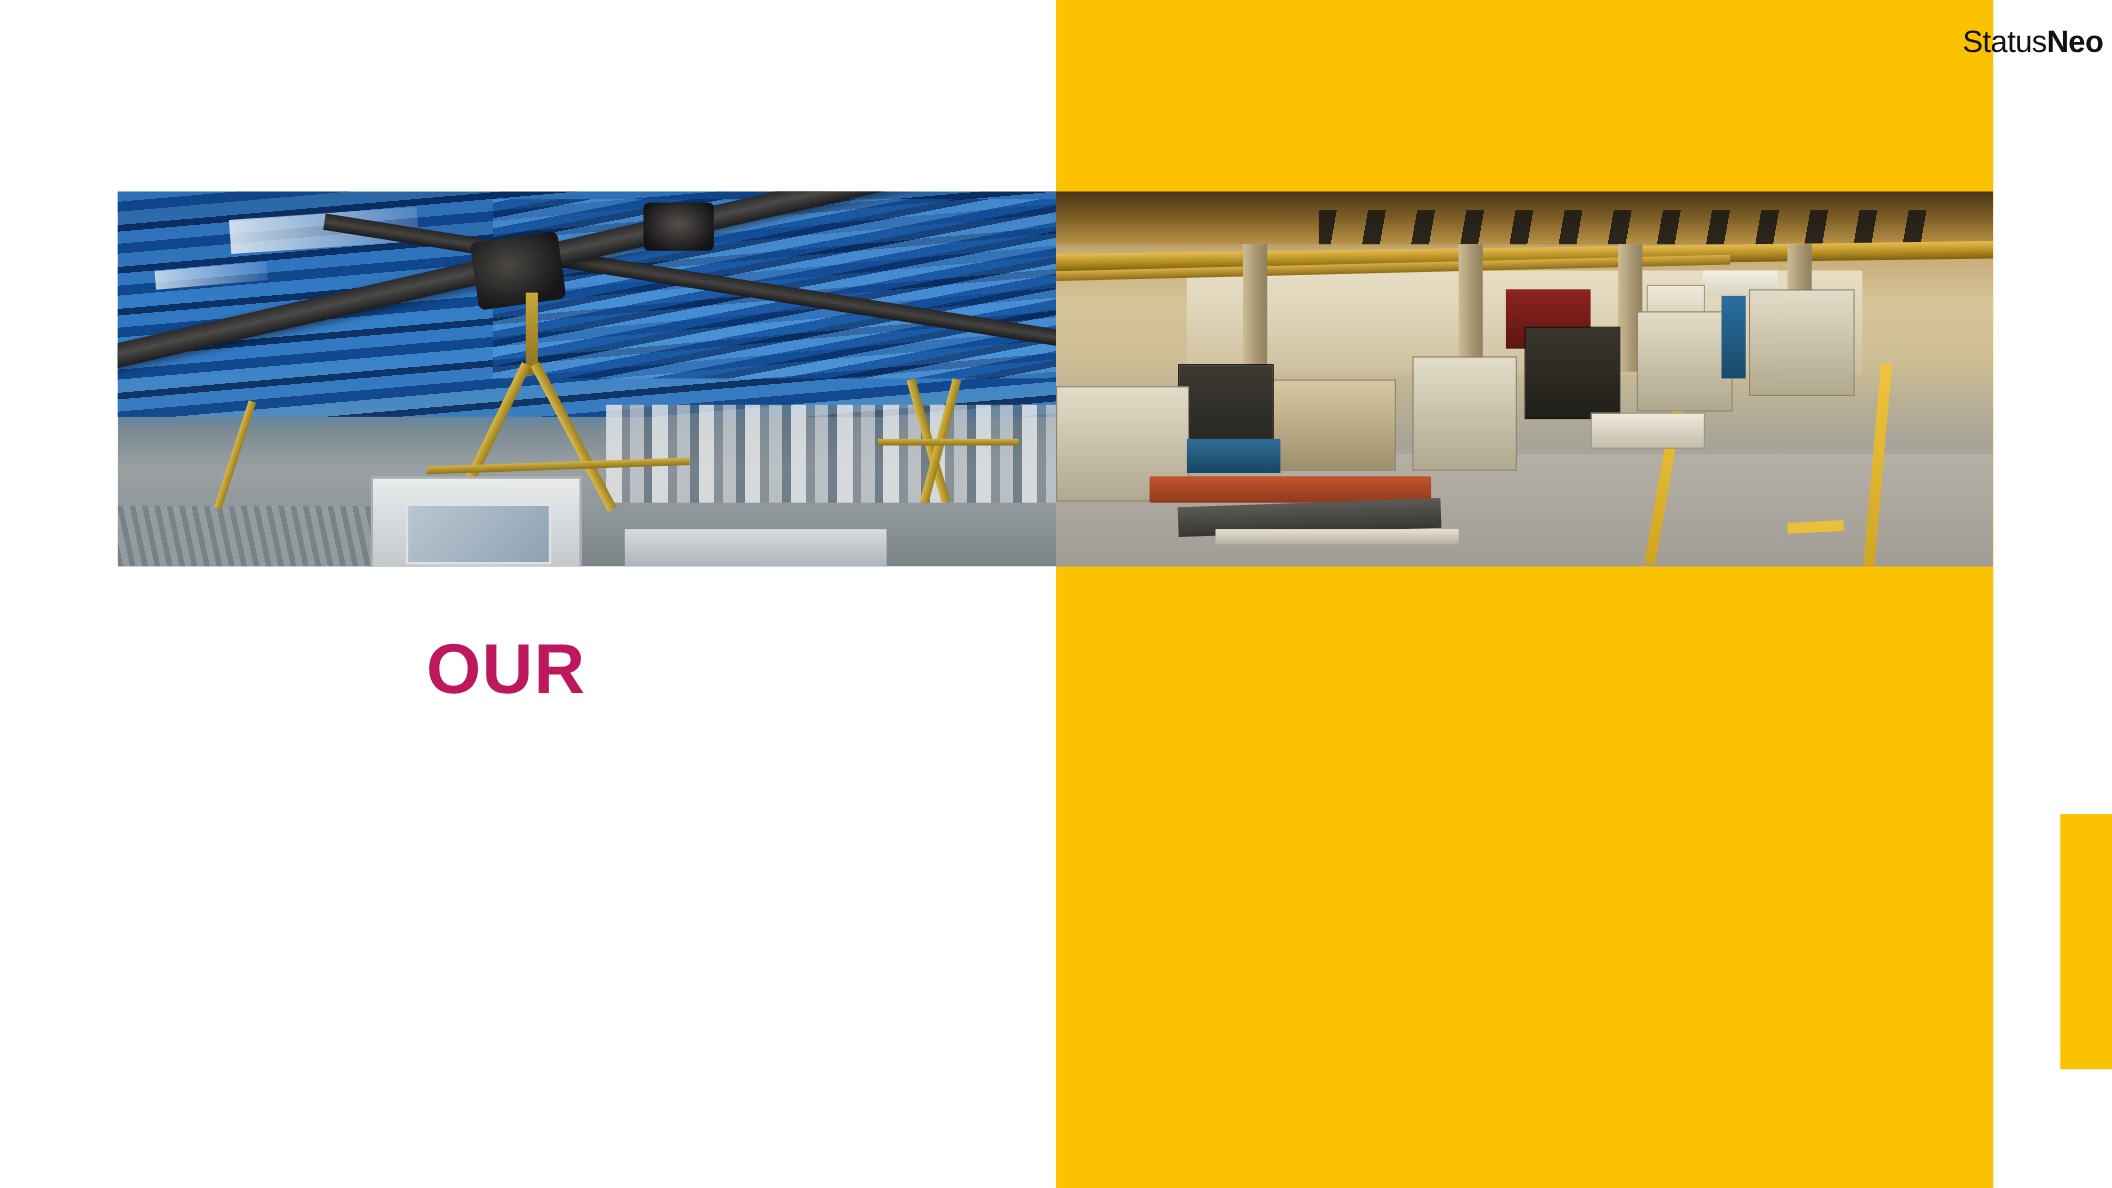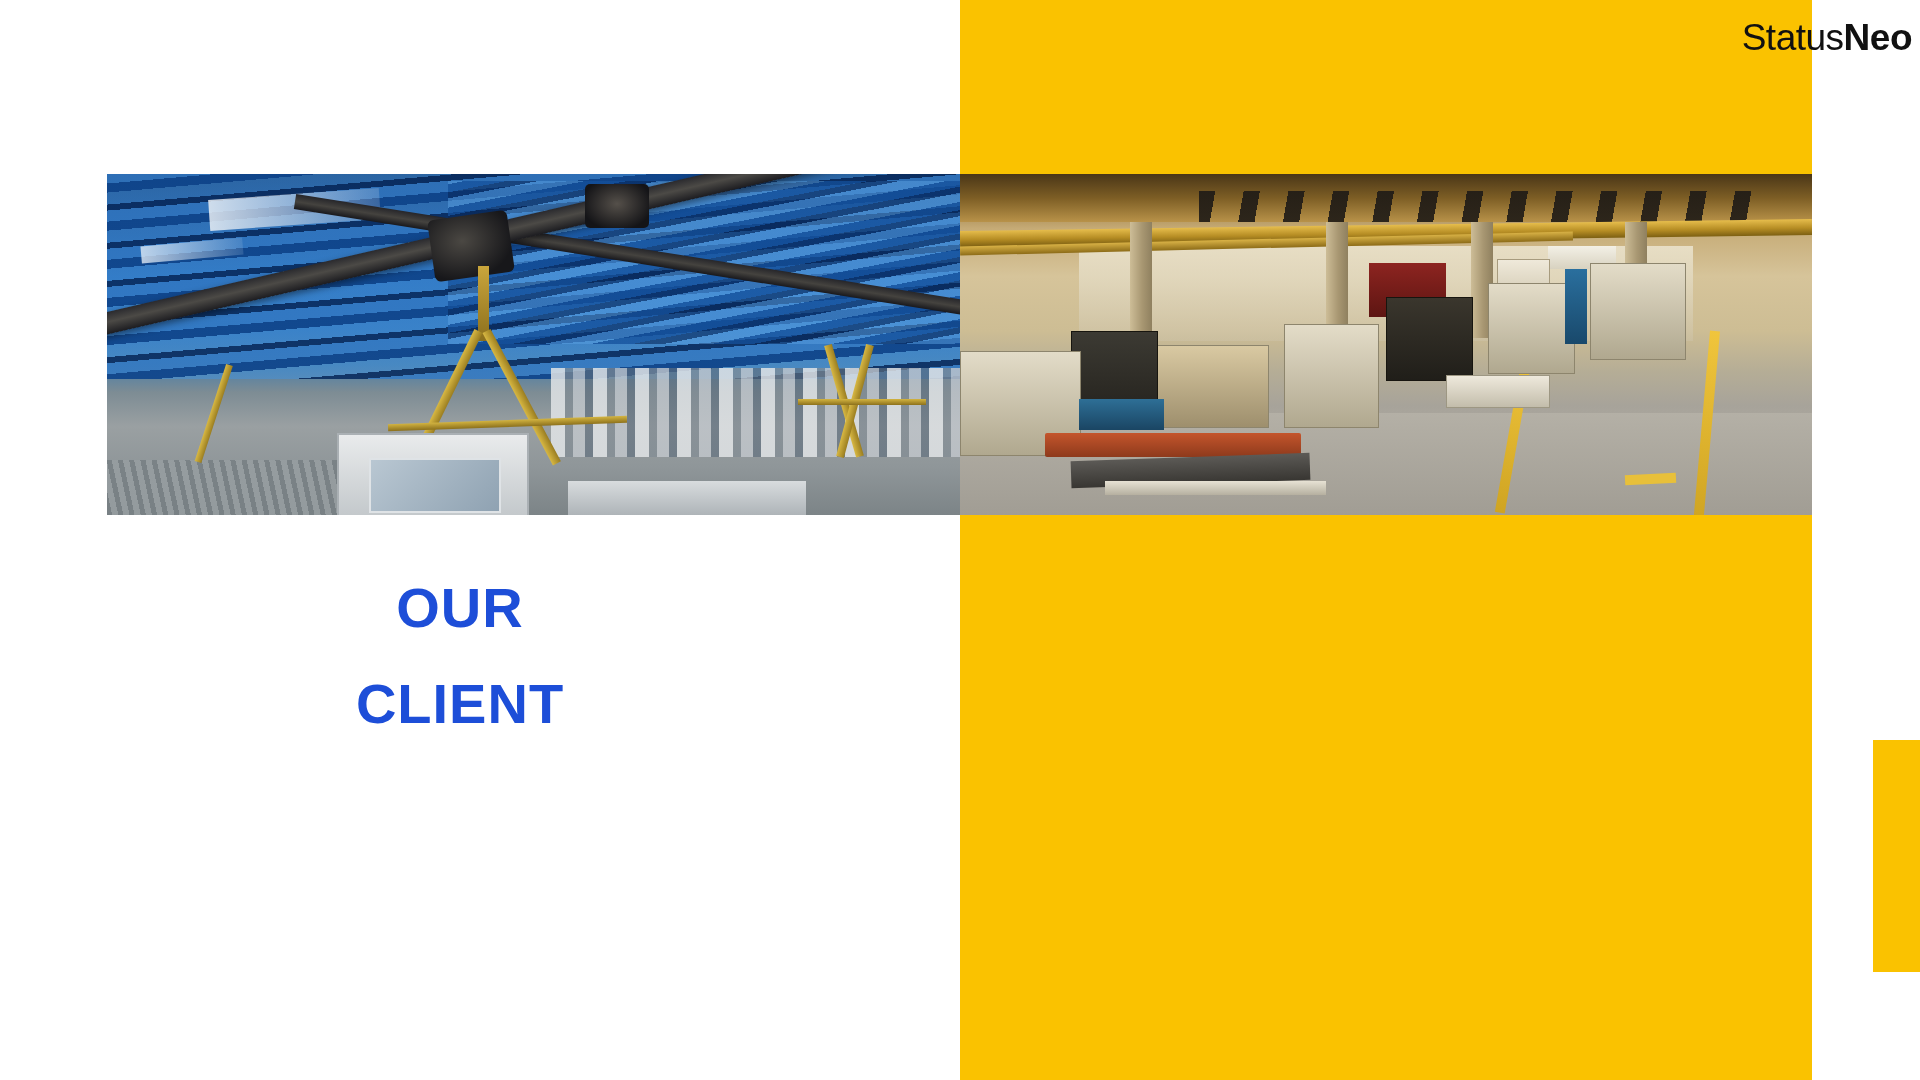--- a/index.html
+++ b/index.html
@@ -40,21 +40,21 @@
     height: 232px;
     background: #FAC200;
   }
 
   
   .logo {
     position: absolute;
     right: 8px;
     top: 14px;
     font-family: "Liberation Sans", sans-serif;
-    font-size: 37px;
+    font-size: 28px;
     line-height: 48px;
     letter-spacing: -0.5px;
     color: #111111;
     white-space: nowrap;
   }
   .logo .status { font-weight: 400; }
   .logo .neo { font-weight: 700; }
 
   
   .image-strip {
@@ -335,24 +335,24 @@
   .pr-lane.l2 { left: 88%; top: 46%; height: 56%; transform: rotate(5deg); transform-origin: top center; }
   .pr-lane.l3 { left: 78%; top: 88%; width: 6%; height: 10px; transform: rotate(-3deg); background:#e8c03a; }
 
   
   .headline {
     position: absolute;
     left: 110px;
     top: 560px;
     width: 700px;
     text-align: center;
-    color: #1d4ed8;
+    color: #be185d;
     font-family: "Liberation Sans", sans-serif;
     font-weight: 700;
-    font-size: 56px;
+    font-size: 64px;
     line-height: 96px;
     letter-spacing: 1px;
   }
   .headline .hl-line { display: block; }
 
   
   .body-copy {
     position: absolute;
     left: 1015px;
     top: 555px;
@@ -435,17 +435,16 @@
       <div class="pr-cart"></div>
       <div class="pr-tray"></div>
       <div class="pr-steel"></div>
       <div class="pr-bench"></div>
     </div>
 
   </div>
 
   <div class="headline">
     <span class="hl-line">OUR</span>
-    <span class="hl-line">CLIENT</span>
   </div>
 
 
 </div>
 
 </body></html>

